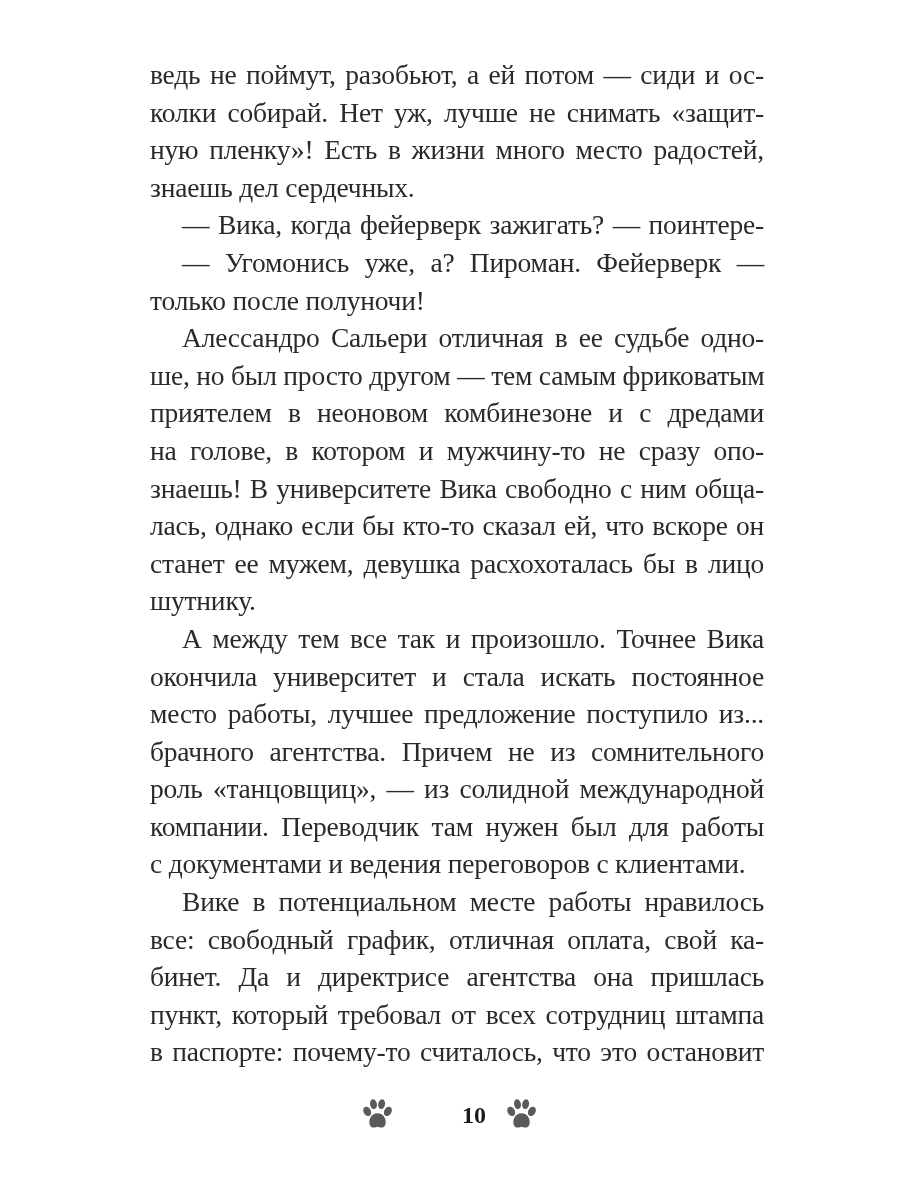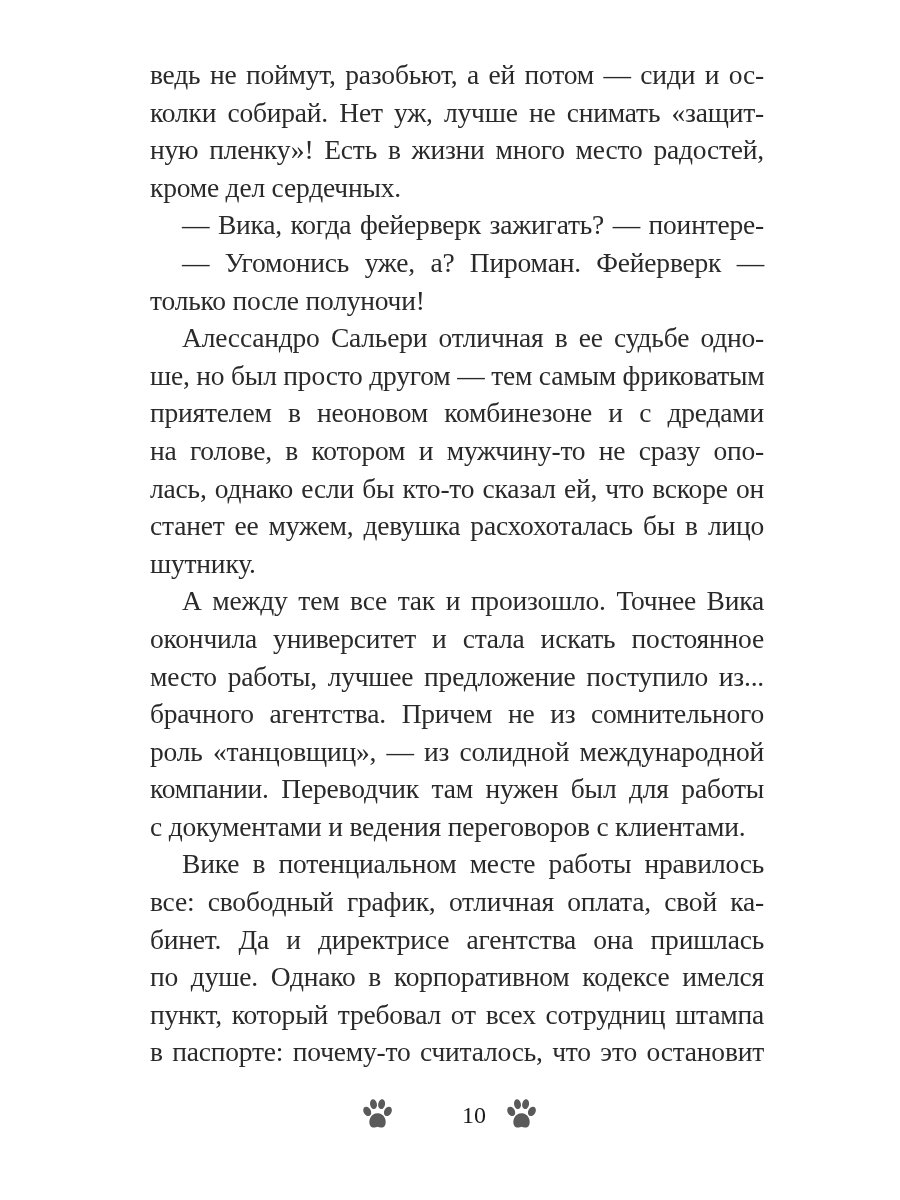--- a/index.html
+++ b/index.html
@@ -43,72 +43,72 @@
       left: 0;
       top: 1097px;
       width: 900px;
       display: flex;
       justify-content: center;
       align-items: center;
       gap: 14px;
     }
     .page-number {
       font-family: "Liberation Serif", "DejaVu Serif", serif;
-      font-weight: normal;
+      font-weight: bold;
       font-size: 24px;
       color: #1a1a1a;
       padding: 0 4px;
       margin-left: 48px;
     }
     .paw svg {
       display: block;
       width: 36px;
       height: 36px;
     }
   </style>
 </head>
 <body>
 
 <div class="page" id="page">
     <div>
       <span class="line">ведь не поймут, разобьют, а ей потом — сиди и ос-</span>
       <span class="line">колки собирай. Нет уж, лучше не снимать «защит-</span>
       <span class="line">ную пленку»! Есть в жизни много место радостей,</span>
-      <span class="line last">кроме дел сердечных.</span>
+      <span class="line last">знаешь дел сердечных.</span>
     </div>
     <div>
       <span class="line indent">— Вика, когда фейерверк зажигать? — поинтере-</span>
     </div>
     <div>
       <span class="line indent">— Угомонись уже, а? Пироман. Фейерверк —</span>
       <span class="line last">только после полуночи!</span>
     </div>
     <div>
       <span class="line indent">Алессандро Сальери отличная в ее судьбе одно-</span>
       <span class="line">ше, но был просто другом — тем самым фриковатым</span>
       <span class="line">приятелем в неоновом комбинезоне и с дредами</span>
       <span class="line">на голове, в котором и мужчину-то не сразу опо-</span>
+      <span class="line">знаешь! В университете Вика свободно с ним обща-</span>
       <span class="line">лась, однако если бы кто-то сказал ей, что вскоре он</span>
       <span class="line">станет ее мужем, девушка расхохоталась бы в лицо</span>
       <span class="line last">шутнику.</span>
     </div>
     <div>
       <span class="line indent">А между тем все так и произошло. Точнее Вика</span>
       <span class="line">окончила университет и стала искать постоянное</span>
       <span class="line">место работы, лучшее предложение поступило из...</span>
       <span class="line">брачного агентства. Причем не из сомнительного</span>
       <span class="line">роль «танцовщиц», — из солидной международной</span>
       <span class="line">компании. Переводчик там нужен был для работы</span>
       <span class="line last">с документами и ведения переговоров с клиентами.</span>
     </div>
     <div>
       <span class="line indent">Вике в потенциальном месте работы нравилось</span>
       <span class="line">все: свободный график, отличная оплата, свой ка-</span>
       <span class="line">бинет. Да и директрисе агентства она пришлась</span>
-      <span class="line">по душе. Однако в корпоративном кодексе имелся</span>
       <span class="line">пункт, который требовал от всех сотрудниц штампа</span>
       <span class="line">в паспорте: почему-то считалось, что это остановит</span>
     </div>
   </div>
 
 <div class="footer">
   <span class="paw">
     <svg viewBox="0 0 40 40">
       <g fill="#5a5a5a">
         <ellipse cx="8" cy="16" rx="4" ry="5.5" transform="rotate(-30 8 16)"></ellipse>

